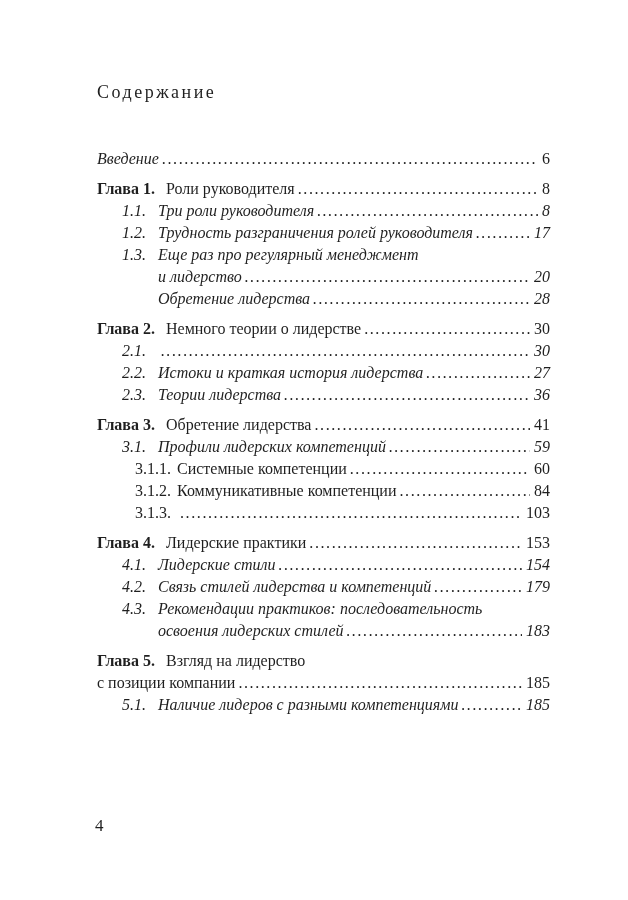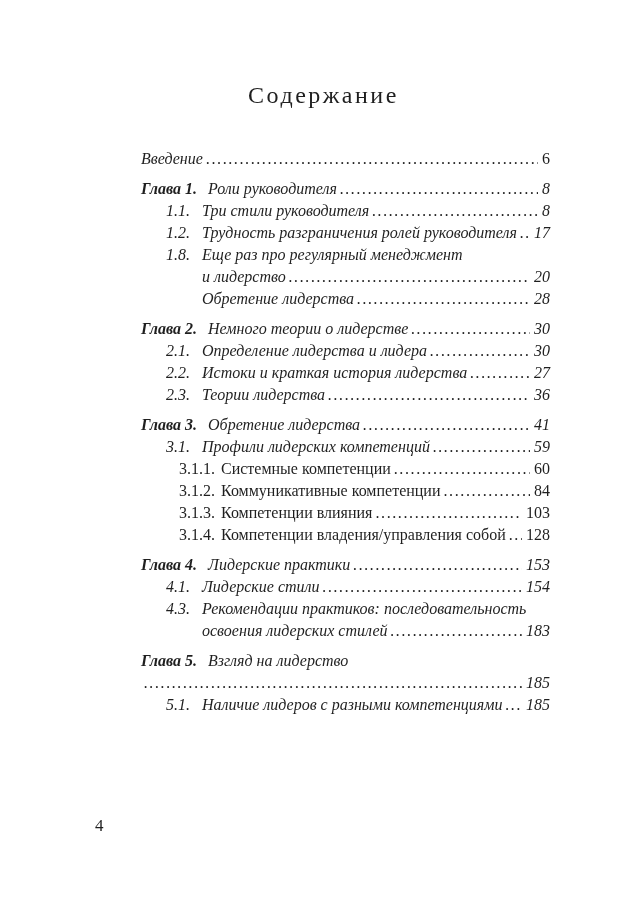--- a/index.html
+++ b/index.html
@@ -11,34 +11,33 @@
   .page {
     position: relative;
     width: 628px; height: 900px;
     background: #ffffff;
     color: #1f1f1f;
     overflow: hidden;
   }
   .toc-title {
     position: absolute;
     top: 82px; left: 97px; width: 453px;
-    text-align: center;
-    font-size: 24px;
+    font-size: 18px;
     font-weight: 400;
     letter-spacing: 2.5px;
   }
   .toc {
     position: absolute;
     top: 148px; left: 97px; width: 453px;
     font-size: 16px;
     line-height: 22px;
   }
-  .entry.chapter { margin-top: 8px; font-style: italic; }
+  .entry.chapter { margin-top: 8px; }
   .entry.intro .txt { font-style: italic; }
-  .line { display: flex; align-items: flex-end; margin-left: 44px; }
+  .line { display: flex; align-items: flex-end; }
   .lv2 .line { padding-left: 25px; font-style: italic; }
   .lv3 .line { padding-left: 38px; }
   .lv2 .line.cont { padding-left: 61px; }
   .line.cont-flush { padding-left: 0 !important; }
   .prefix { flex: none; }
   .lv2 .prefix { display: inline-block; min-width: 36px; }
   .lv3 .prefix { display: inline-block; min-width: 42px; }
   .chapter .prefix { font-weight: 700; margin-right: 11px; min-width: 0; }
   .txt { flex: none; white-space: nowrap; }
   .dots {
@@ -76,36 +75,36 @@
         <div class="line">
           <span class="prefix">Глава 1.</span>
           <span class="txt">Роли руководителя</span>
           <span class="dots"></span>
           <span class="pagenum">8</span>
         </div>
       </div>
       <div class="entry item lv2">
         <div class="line">
           <span class="prefix">1.1.</span>
-          <span class="txt">Три стили руководителя</span>
+          <span class="txt">Три роли руководителя</span>
           <span class="dots"></span>
           <span class="pagenum">8</span>
         </div>
       </div>
       <div class="entry item lv2">
         <div class="line">
           <span class="prefix">1.2.</span>
           <span class="txt">Трудность разграничения ролей руководителя</span>
           <span class="dots"></span>
           <span class="pagenum">17</span>
         </div>
       </div>
       <div class="entry item lv2">
         <div class="line">
-          <span class="prefix">1.8.</span>
+          <span class="prefix">1.3.</span>
           <span class="txt">Еще раз про регулярный менеджмент</span>
         </div>
         <div class="line cont">
           <span class="txt">и лидерство</span>
           <span class="dots"></span>
           <span class="pagenum">20</span>
         </div>
       </div>
       <div class="entry item lv2">
         <div class="line cont">
@@ -118,21 +117,20 @@
         <div class="line">
           <span class="prefix">Глава 2.</span>
           <span class="txt">Немного теории о лидерстве</span>
           <span class="dots"></span>
           <span class="pagenum">30</span>
         </div>
       </div>
       <div class="entry item lv2">
         <div class="line">
           <span class="prefix">2.1.</span>
-          <span class="txt">Определение лидерства и лидера</span>
           <span class="dots"></span>
           <span class="pagenum">30</span>
         </div>
       </div>
       <div class="entry item lv2">
         <div class="line">
           <span class="prefix">2.2.</span>
           <span class="txt">Истоки и краткая история лидерства</span>
           <span class="dots"></span>
           <span class="pagenum">27</span>
@@ -174,66 +172,66 @@
         <div class="line">
           <span class="prefix">3.1.2.</span>
           <span class="txt">Коммуникативные компетенции</span>
           <span class="dots"></span>
           <span class="pagenum">84</span>
         </div>
       </div>
       <div class="entry item lv3">
         <div class="line">
           <span class="prefix">3.1.3.</span>
-          <span class="txt">Компетенции влияния</span>
           <span class="dots"></span>
           <span class="pagenum">103</span>
-        </div>
-      </div>
-      <div class="entry item lv3">
-        <div class="line">
-          <span class="prefix">3.1.4.</span>
-          <span class="txt">Компетенции владения/управления собой</span>
-          <span class="dots"></span>
-          <span class="pagenum">128</span>
         </div>
       </div>
       <div class="entry chapter lv1">
         <div class="line">
           <span class="prefix">Глава 4.</span>
           <span class="txt">Лидерские практики</span>
           <span class="dots"></span>
           <span class="pagenum">153</span>
         </div>
       </div>
       <div class="entry item lv2">
         <div class="line">
           <span class="prefix">4.1.</span>
           <span class="txt">Лидерские стили</span>
           <span class="dots"></span>
           <span class="pagenum">154</span>
         </div>
       </div>
       <div class="entry item lv2">
         <div class="line">
+          <span class="prefix">4.2.</span>
+          <span class="txt">Связь стилей лидерства и компетенций</span>
+          <span class="dots"></span>
+          <span class="pagenum">179</span>
+        </div>
+      </div>
+      <div class="entry item lv2">
+        <div class="line">
           <span class="prefix">4.3.</span>
           <span class="txt">Рекомендации практиков: последовательность</span>
         </div>
         <div class="line cont">
           <span class="txt">освоения лидерских стилей</span>
           <span class="dots"></span>
           <span class="pagenum">183</span>
         </div>
       </div>
       <div class="entry chapter lv1">
         <div class="line">
           <span class="prefix">Глава 5.</span>
           <span class="txt">Взгляд на лидерство</span>
         </div>
         <div class="line cont-flush">
+          <span class="txt">с позиции компании</span>
           <span class="dots"></span>
           <span class="pagenum">185</span>
         </div>
       </div>
       <div class="entry item lv2">
         <div class="line">
           <span class="prefix">5.1.</span>
           <span class="txt">Наличие лидеров с разными компетенциями</span>
           <span class="dots"></span>
           <span class="pagenum">185</span>

